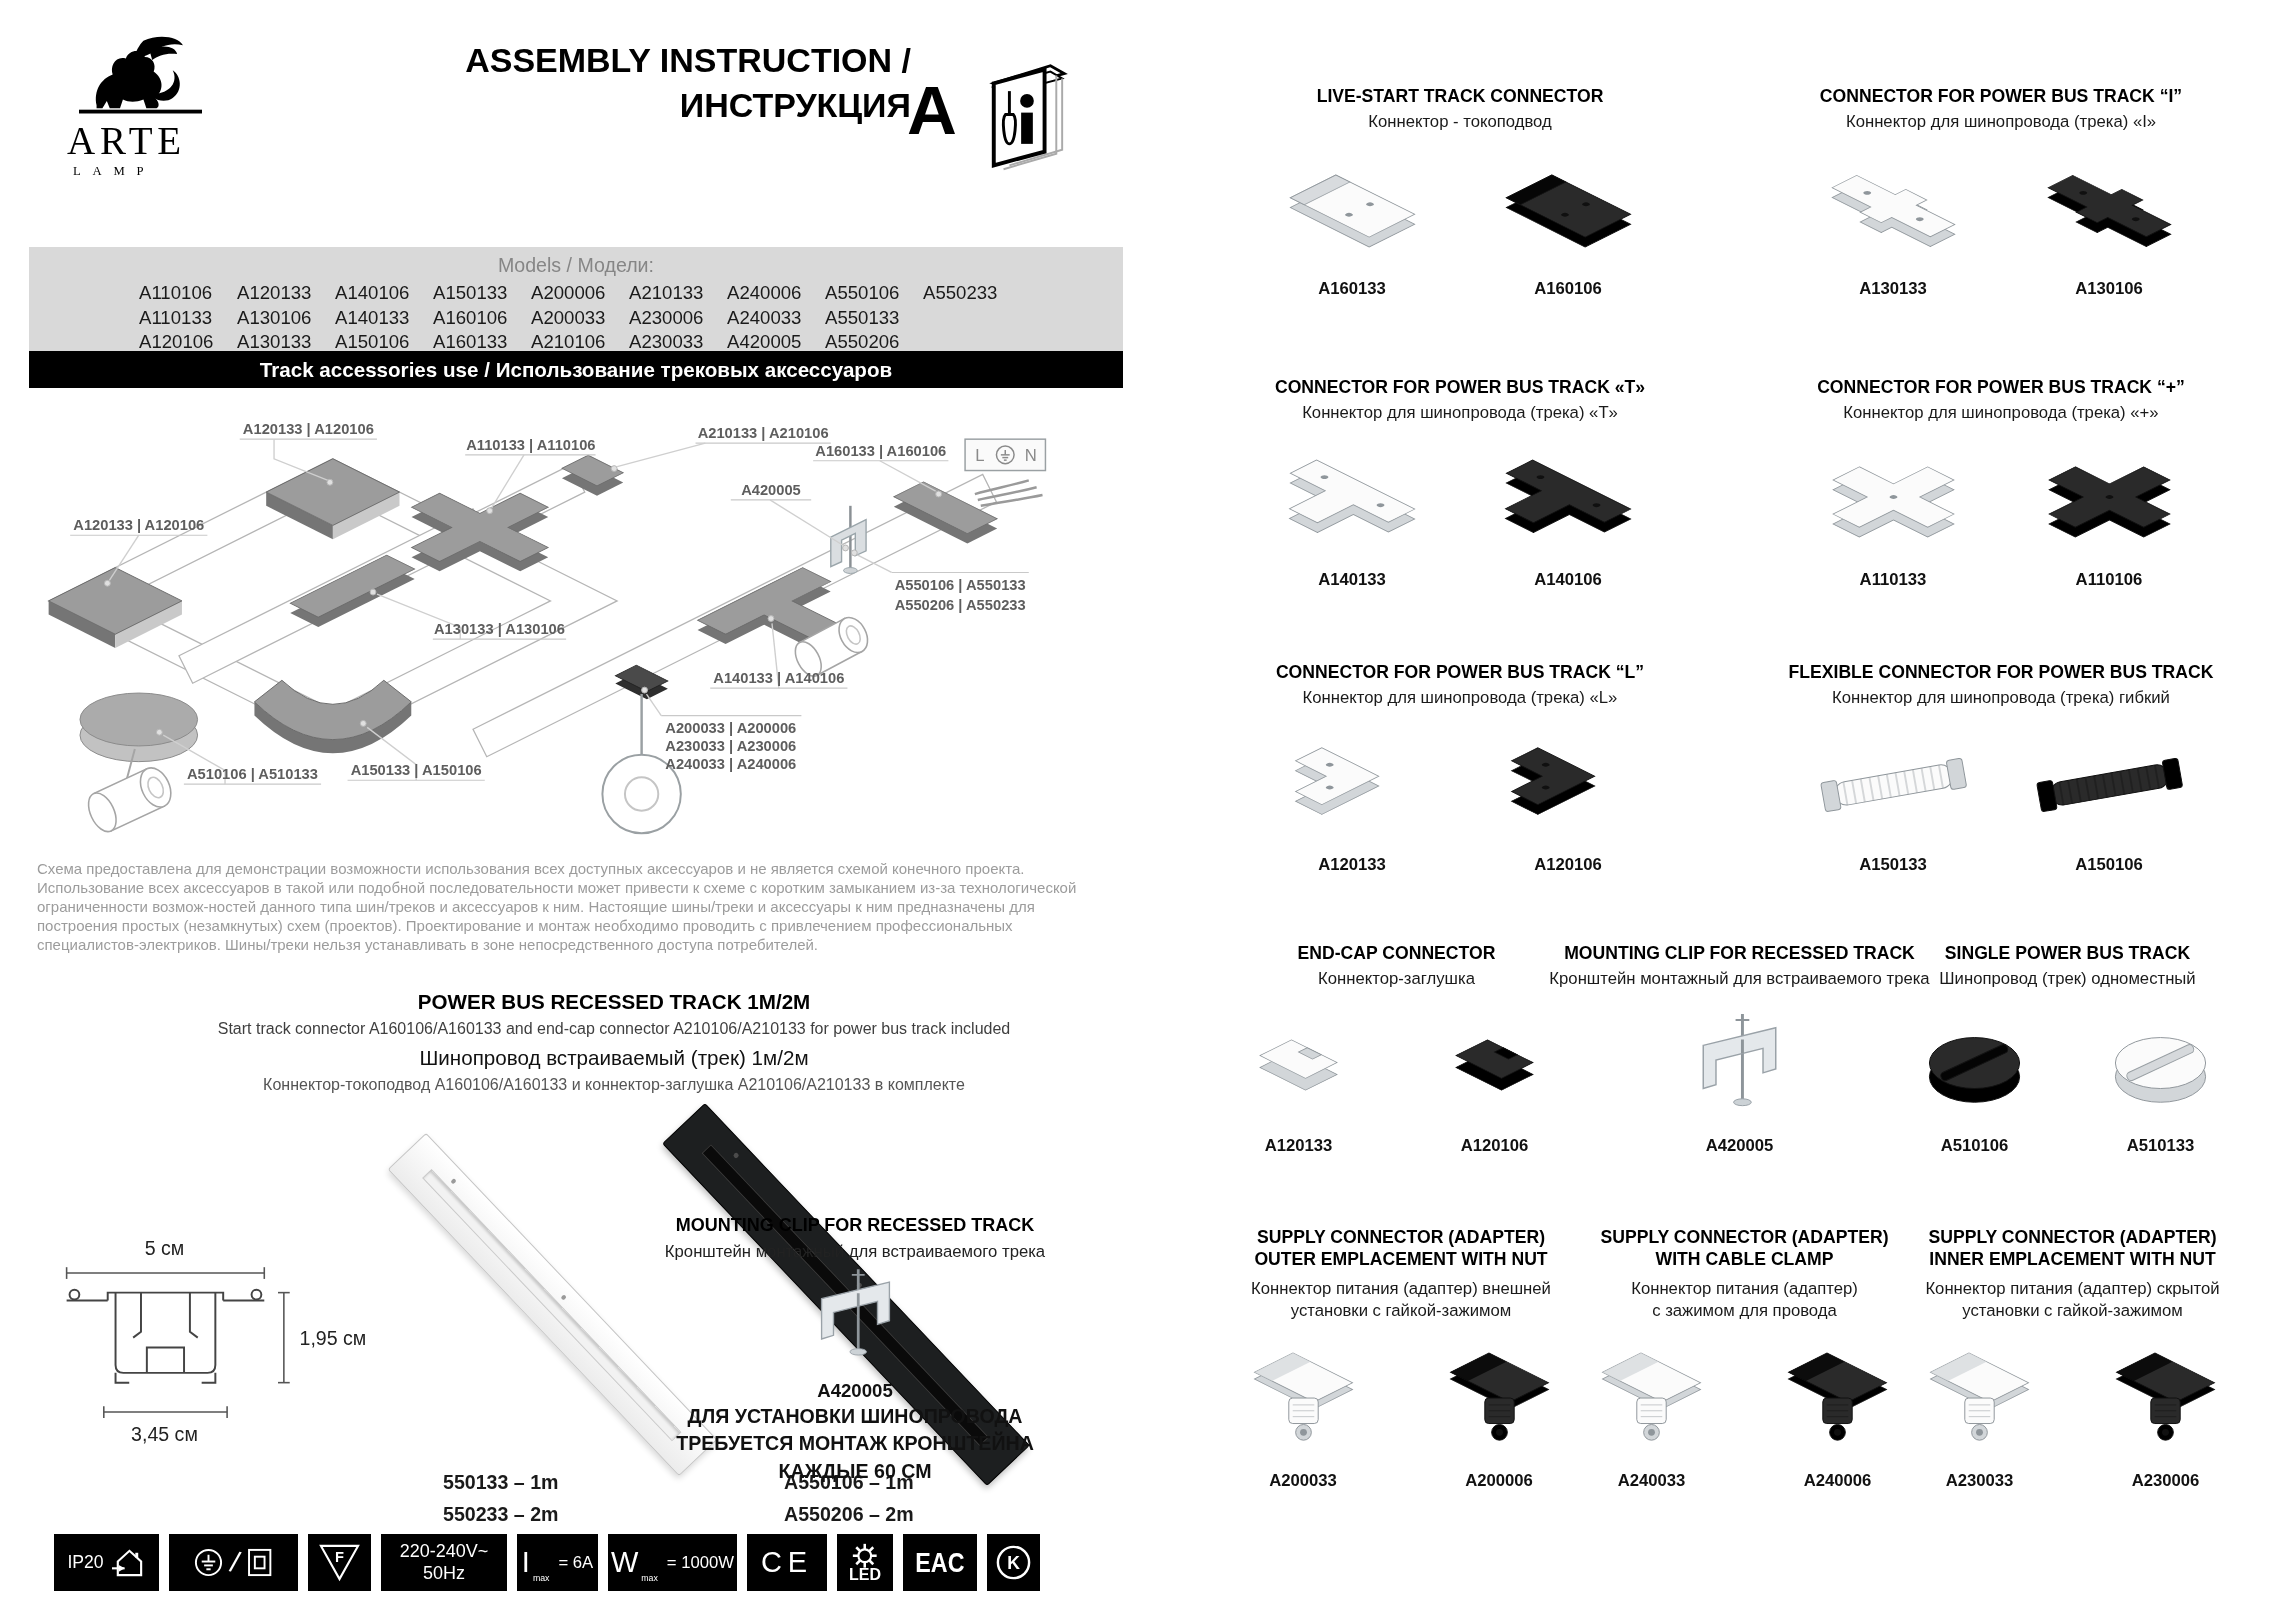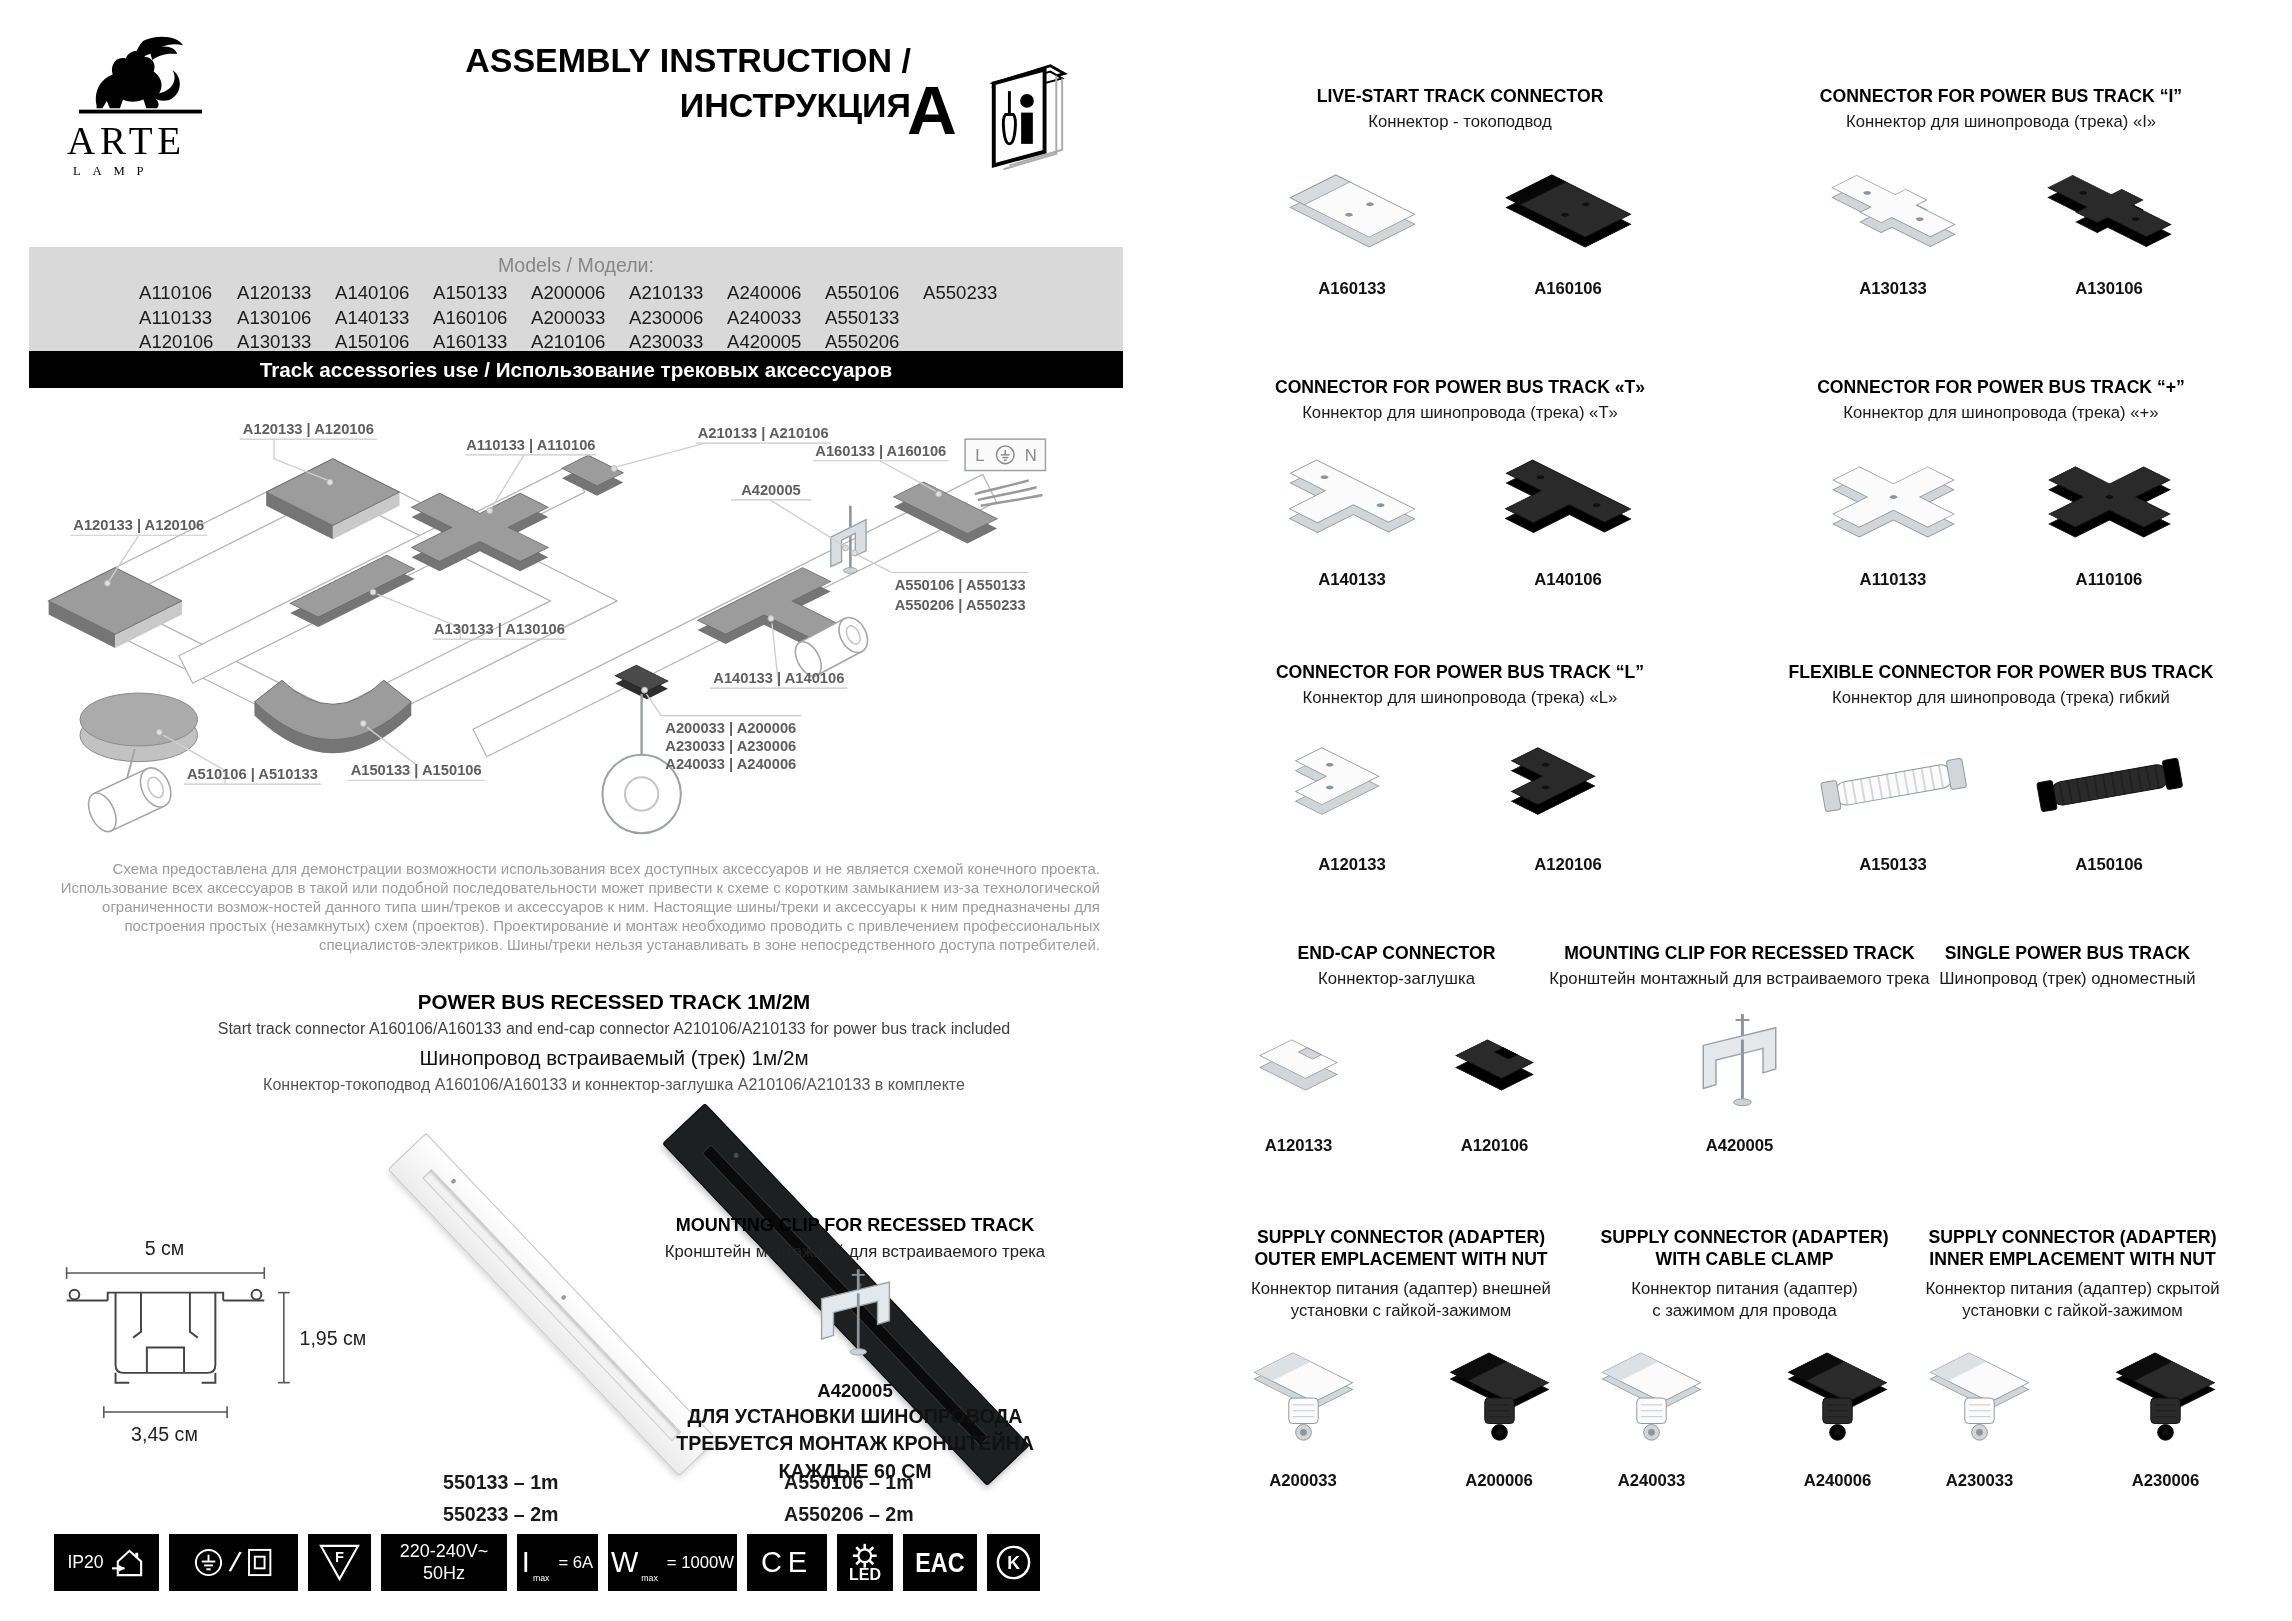--- a/index.html
+++ b/index.html
@@ -23,21 +23,21 @@
   .diagram{position:absolute;left:29px;top:390px;}
   .dlabel{font-size:15px;font-weight:bold;fill:#5e5e5e;}
   .leader{stroke:#cfcfcf;stroke-width:1.4;fill:none;}
   .lrule{stroke:#c9c9c9;stroke-width:1.2;}
   .ldot{fill:#e0e0e0;stroke:#b5b5b5;stroke-width:1;}
   .tr{fill:#fff;stroke:#b5b5b5;stroke-width:1.3;}
   .gp{fill:#9c9c9c;stroke:#6b6b6b;stroke-width:1;}
   .gs{fill:#757575;stroke:none;}
   .gl{fill:#c9c9c9;stroke:none;}
   
-  .disclaimer{position:absolute;left:37px;top:859px;width:1063px;text-align:right;color:#9c9c9c;font-size:15px;line-height:19px;}
+  .disclaimer{position:absolute;left:37px;top:859px;width:1063px;text-align:left;color:#9c9c9c;font-size:15px;line-height:19px;}
   
   .recessed{position:absolute;left:119px;top:990px;width:990px;text-align:center;}
   .recessed .t1{font-size:20.6px;font-weight:bold;color:#000;}
   .recessed .t2{font-size:16px;color:#3f3f3f;margin-top:5.9px;}
   .recessed .t3{font-size:20.6px;color:#111;margin-top:7.8px;}
   .recessed .t4{font-size:16px;color:#555;margin-top:5.9px;}
   
   .track{position:absolute;border-radius:2.9px;}
   .track-white{left:341px;top:1278px;width:421px;height:51px;transform:rotate(46.5deg);background:linear-gradient(#ffffff,#ececec);border:1px solid #c5c5c5;box-shadow:2px 2.9px 5.9px rgba(0,0,0,0.15);}
   .track-black{left:610px;top:1265px;width:470px;height:57px;transform:rotate(46.5deg);background:#1d1f20;border:1px solid #000;box-shadow:2px 2.9px 5.9px rgba(0,0,0,0.25);}
@@ -687,20 +687,34 @@
           <svg class="pimg" viewBox="0 0 150 120" width="147" height="118">
             <use href="#sym-clip"></use>
           </svg>
           <div class="code">A420005</div>
         </div>
     </div>
   </div>
   <div class="sec" style="left:1852px;top:943px;width:431px">
     <div class="sec-title">SINGLE POWER  BUS TRACK</div>
     <div class="sec-sub">Шинопровод (трек) одноместный</div>
+    <div class="imgrow" style="gap:39px">
+      <div class="imgcell">
+          <svg class="pimg pb" viewBox="0 0 150 120" width="147" height="118">
+            <use href="#sym-puck"></use>
+          </svg>
+          <div class="code">A510106</div>
+        </div>
+      <div class="imgcell">
+          <svg class="pimg pw" viewBox="0 0 150 120" width="147" height="118">
+            <use href="#sym-puck"></use>
+          </svg>
+          <div class="code">A510133</div>
+        </div>
+    </div>
   </div>
 
   <div class="sec" style="left:1166px;top:1227px;width:470px">
     <div class="sec-title">SUPPLY CONNECTOR (ADAPTER)</div>
     <div class="sec-title">OUTER EMPLACEMENT WITH NUT</div>
     <div class="sec-sub" style="margin-top:7.8px">Коннектор питания (адаптер) внешней</div>
     <div class="sec-sub" style="margin-top:0">установки  с гайкой-зажимом</div>
     <div class="imgrow" style="gap:49px;margin-top:19.6px">
       <div class="imgcell">
           <svg class="pimg pw" viewBox="0 0 150 120" width="147" height="118">

